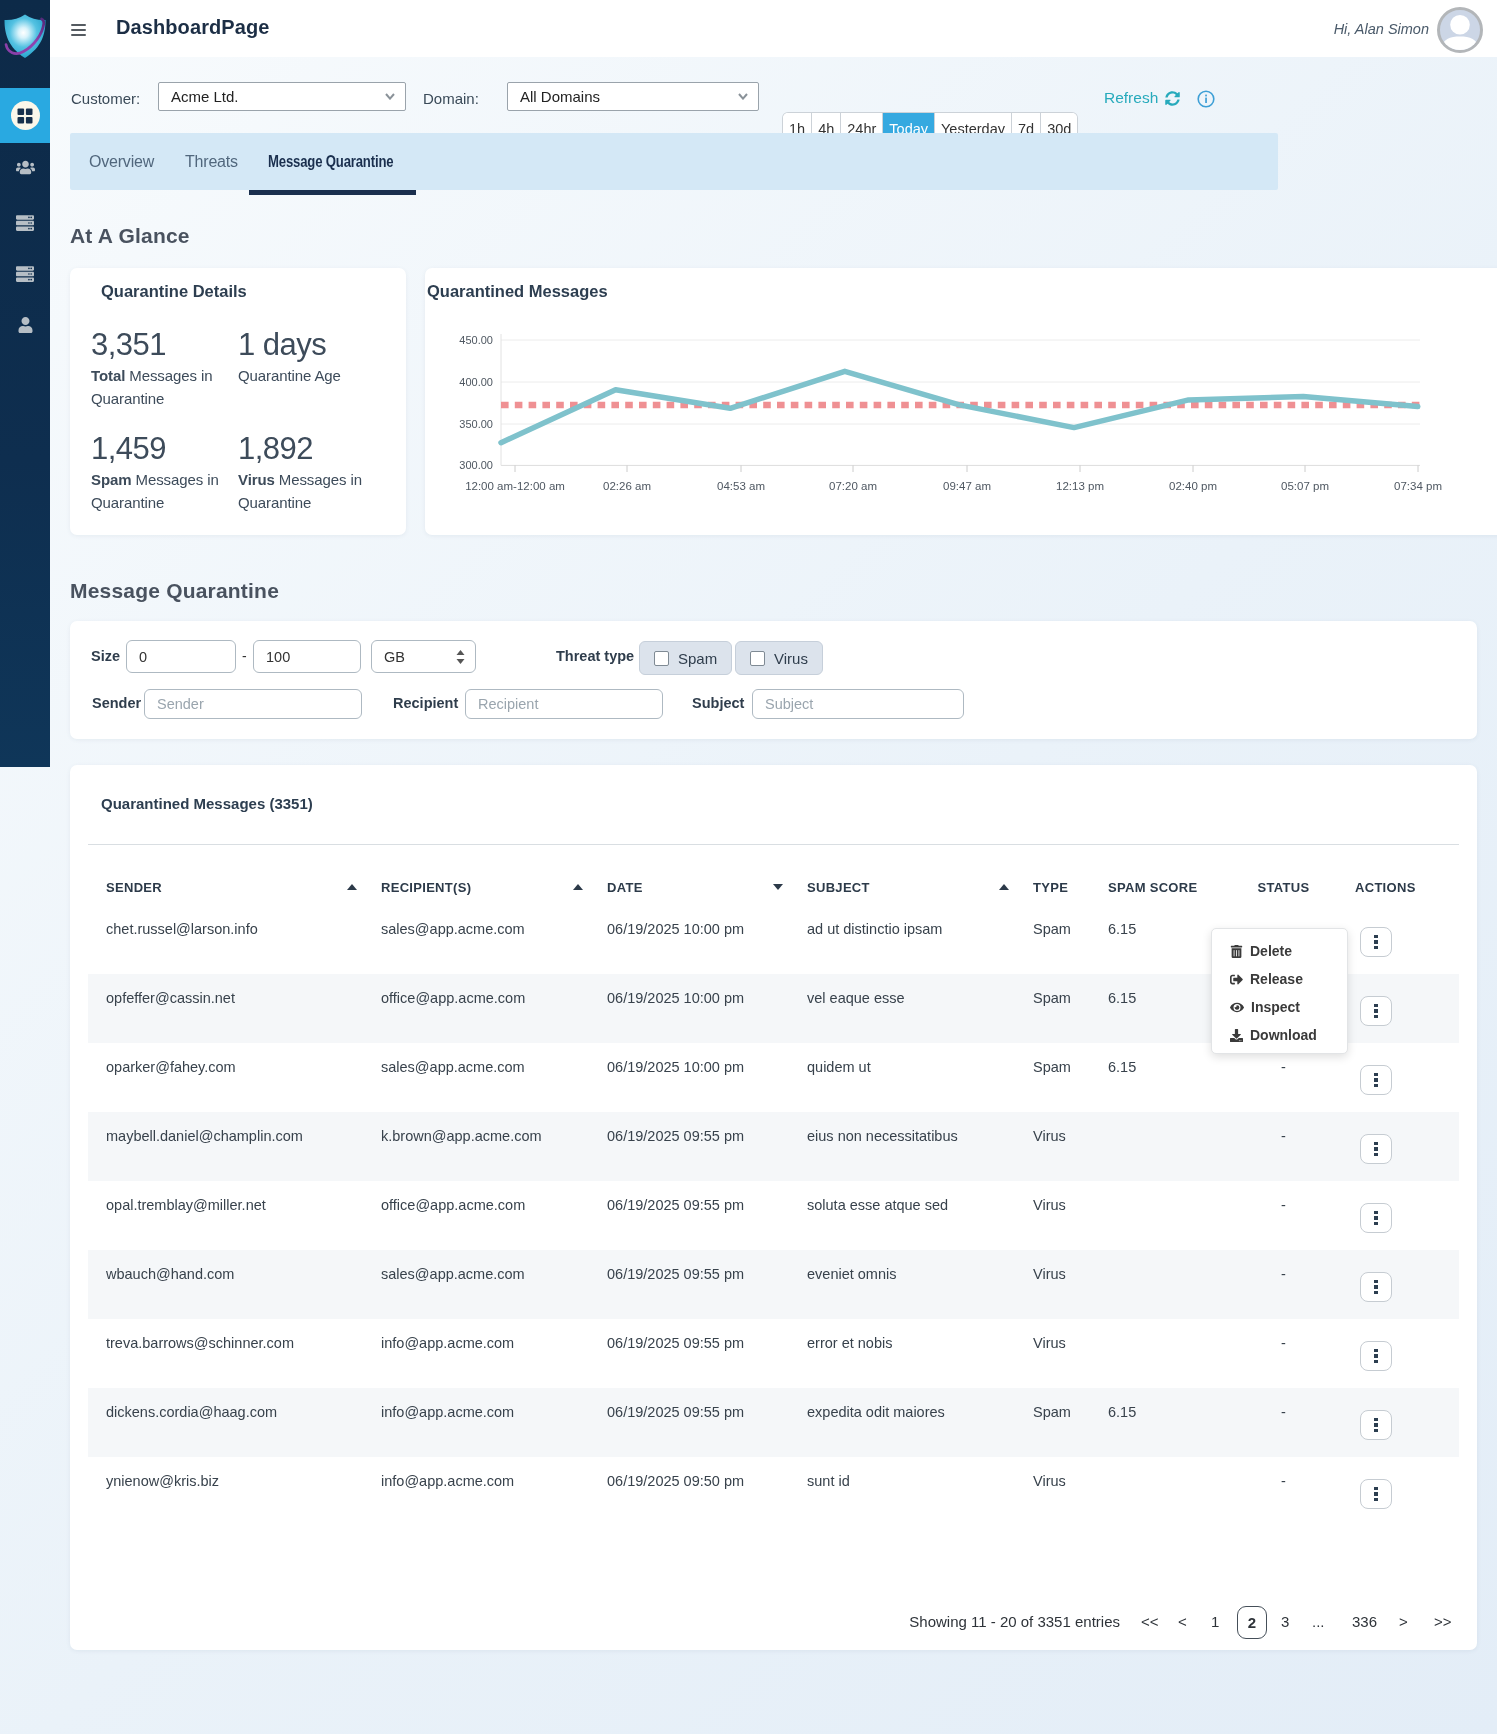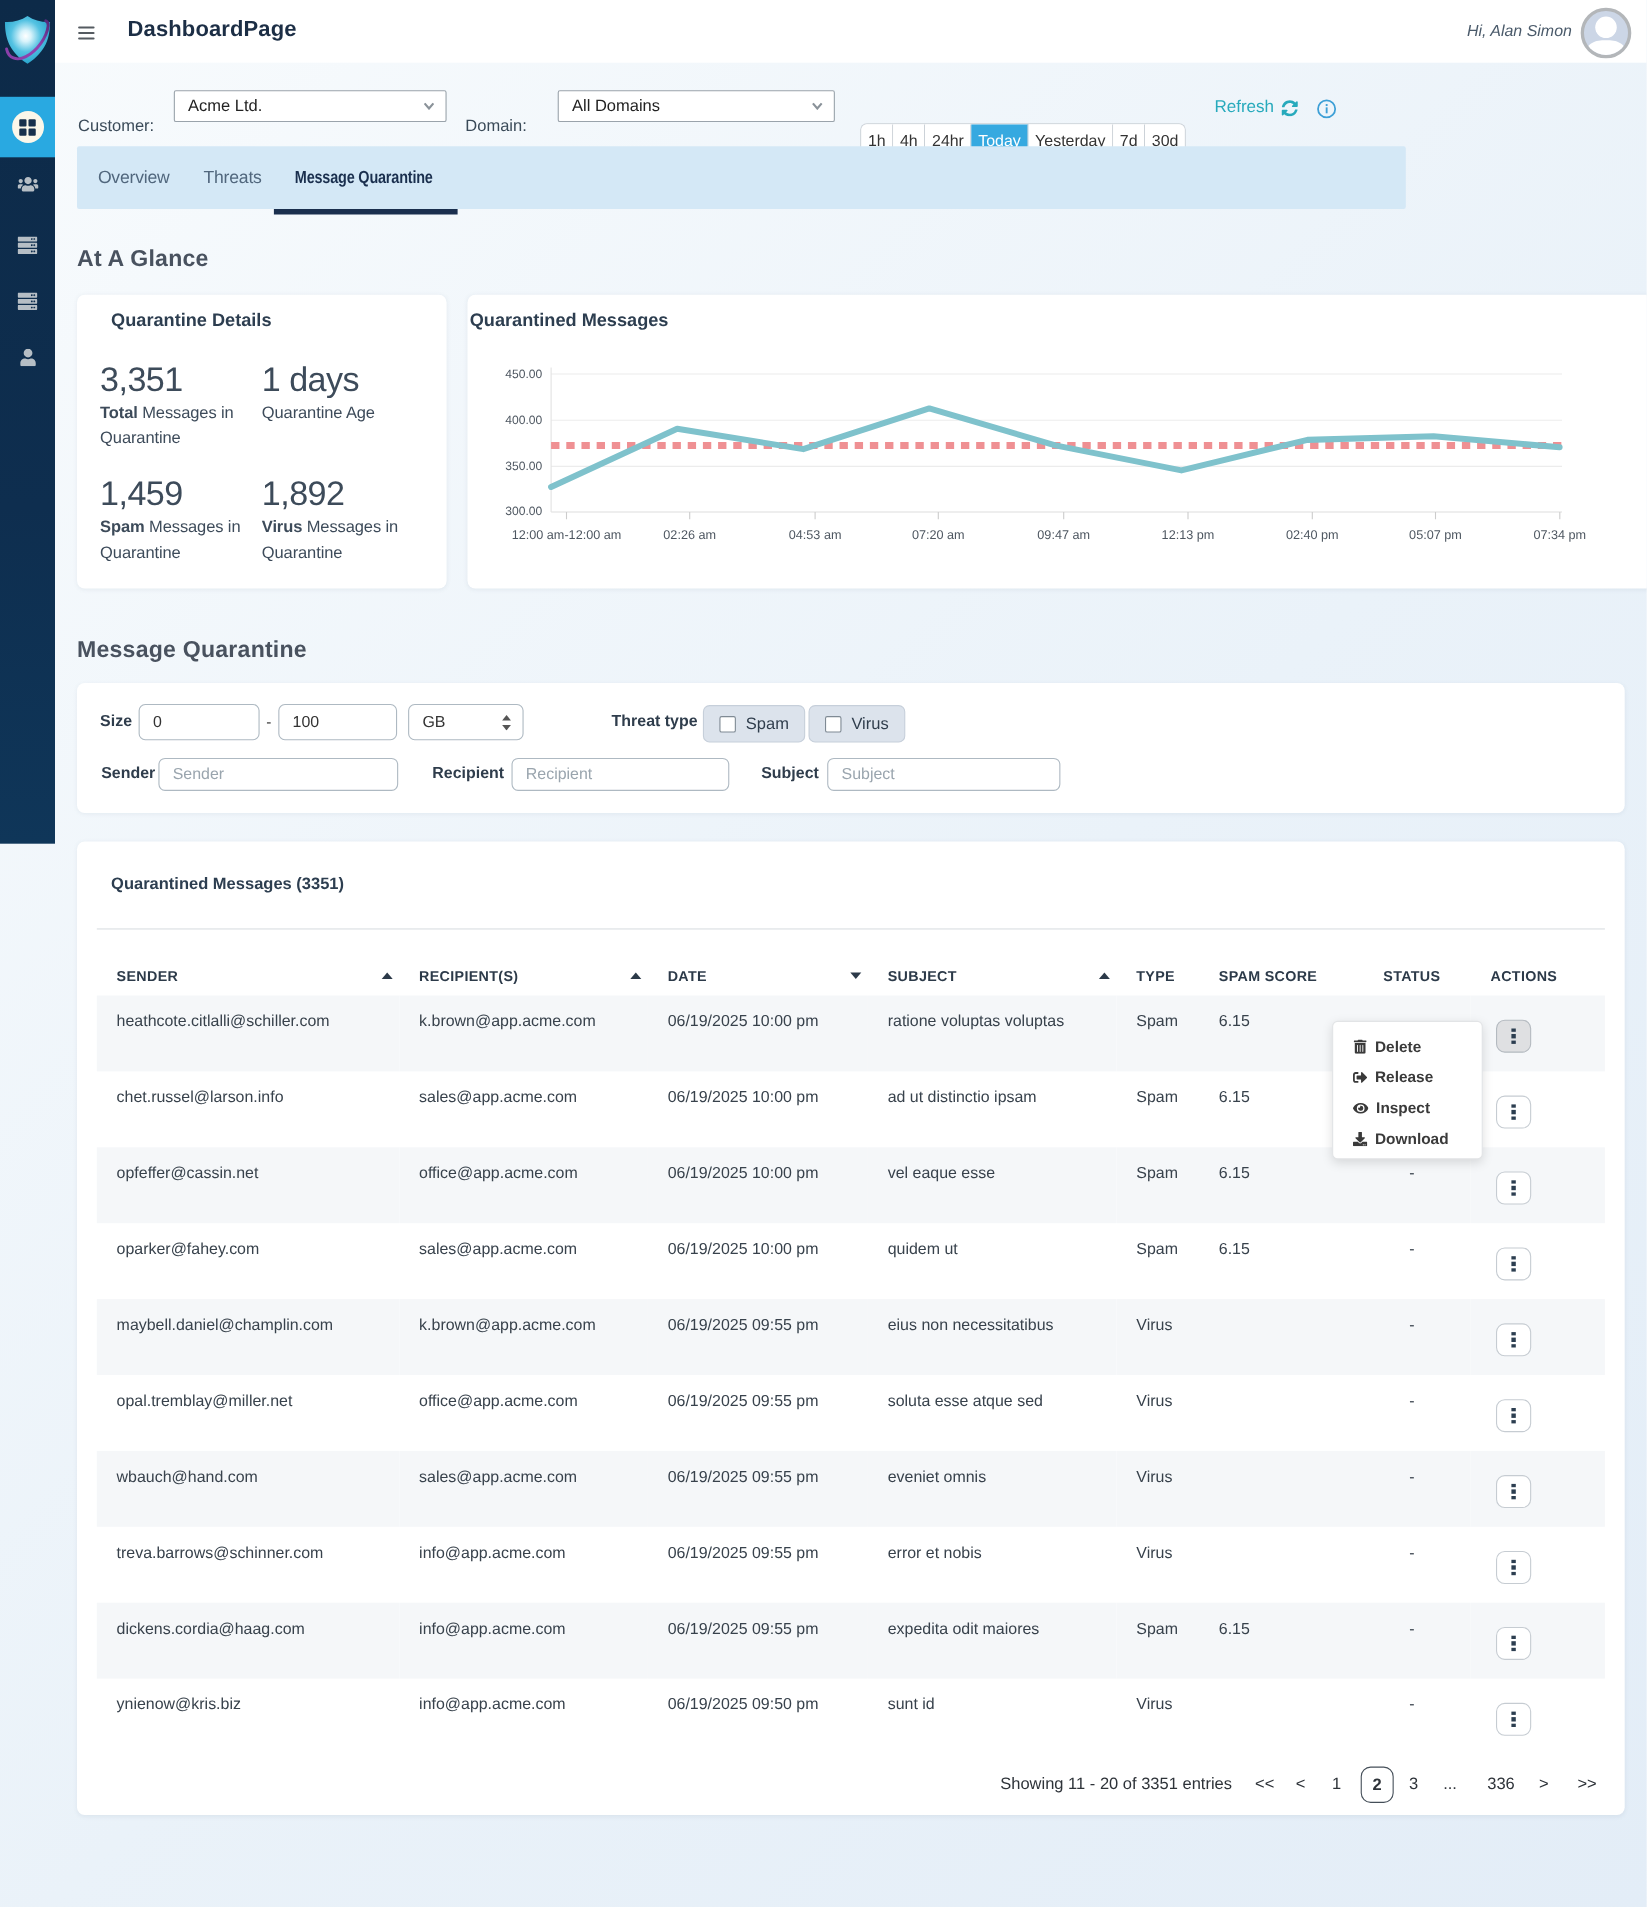--- a/index.html
+++ b/index.html
@@ -20,21 +20,21 @@
 .htitle { position:absolute; left:66px; top:16px; font-size:20px; font-weight:bold; color:#1c2e45; letter-spacing:0.1px; }
 .hi { position:absolute; right:68px; top:21px; font-size:14.5px; font-style:italic; color:#4a5a6a; }
 .avatar { position:absolute; right:14px; top:7px; width:46px; height:46px; border-radius:50%; background:#ccd6e6; border:3px solid #b3b6b9; overflow:hidden; }
 .avatar svg { display:block; }
 
 
 .main { position:absolute; left:50px; top:57px; width:1447px; }
 
 
 .frow { position:absolute; top:25px; left:21px; width:1406px; height:33px; font-size:15px; color:#333; }
-.frow .lab { position:absolute; top:24px; color:#3a4a58; }
+.frow .lab { position:absolute; top:8px; color:#3a4a58; }
 .sel { position:absolute; top:0; height:29px; background:#fff; border:1px solid #9aa3ab; border-radius:2px; font-size:15px; color:#222; padding:0 12px; display:flex; align-items:center; }
 .sel .chev { position:absolute; right:10px; top:10px; width:10px; height:7px; }
 .btngroup { position:absolute; left:712px; top:-2px; height:32px; display:flex; border-radius:5px; overflow:hidden; box-shadow:0 0 0 1px #ccd2d8; background:#fff;margin-top:33px; }
 .btngroup .bg-btn { padding:0 6px; display:flex; align-items:center; font-size:14.5px; color:#333; border-right:1px solid #ccd2d8; background:#fff; }
 .btngroup .bg-btn:last-child { border-right:none; }
 .btngroup .active { background:#36a9e0; color:#fff; }
 .refresh { position:absolute; left:1033px; top:7px; color:#27aabc; font-size:15.5px; display:flex; align-items:center; gap:6px; }
 .info { position:absolute; left:1126px; top:8px; }
 
 
@@ -319,36 +319,20 @@
           <tr>
         <th>SENDER<span class="caret up"></span></th>
         <th>RECIPIENT(S)<span class="caret up"></span></th>
         <th>DATE<span class="caret down"></span></th>
         <th>SUBJECT<span class="caret up"></span></th>
         <th>TYPE</th>
         <th>SPAM SCORE</th>
         <th class="ctr">STATUS</th>
         <th>ACTIONS</th>
       </tr>
-      <tr class="odd">
-            <td>heathcote.citlalli@schiller.com</td>
-            <td>k.brown@app.acme.com</td>
-            <td>06/19/2025 10:00 pm</td>
-            <td>ratione voluptas voluptas</td>
-            <td>Spam</td>
-            <td>6.15</td>
-            <td class="ctr"></td>
-            <td class="acell">
-              <div class="abtn pressed">
-                <div></div>
-                <div></div>
-                <div></div>
-              </div>
-            </td>
-          </tr>
       <tr>
             <td>chet.russel@larson.info</td>
             <td>sales@app.acme.com</td>
             <td>06/19/2025 10:00 pm</td>
             <td>ad ut distinctio ipsam</td>
             <td>Spam</td>
             <td>6.15</td>
             <td class="ctr"></td>
             <td class="acell">
               <div class="abtn">

